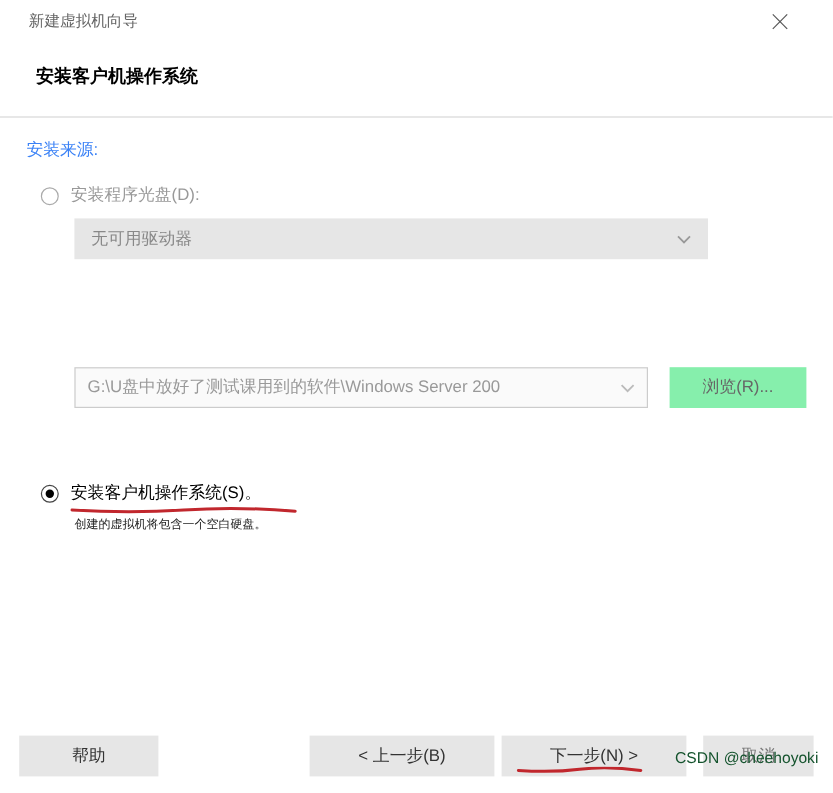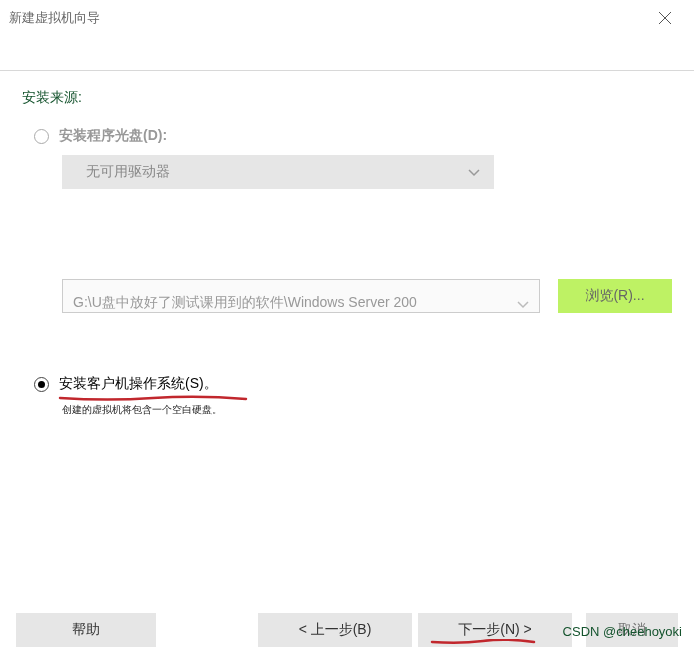--- a/index.html
+++ b/index.html
@@ -1,79 +1,80 @@
 <!DOCTYPE html>
 <html><head>
 <meta charset="utf-8">
 <style>
 * { margin: 0; padding: 0; box-sizing: border-box; font-family: "Microsoft YaHei", "Segoe UI", sans-serif; }
 body { width: 694px; height: 661px; background: #fff; overflow: hidden; position: relative; }
 
-.titlebar { height: 36px; display: flex; align-items: center; padding: 0 9px; border-bottom: none; }
+.titlebar { height: 36px; display: flex; align-items: center; padding: 0 24px; border-bottom: none; }
 .titlebar-text { font-size: 13px; color: #666; flex: 1; }
 .close-btn { width: 40px; height: 30px; display: flex; align-items: center; justify-content: center; cursor: default; }
 .close-btn svg { stroke: #555; stroke-width: 1; }
 
 .header { padding: 18px 30px 16px 30px; }
 .header-title { font-size: 15px; font-weight: bold; color: #000; margin-bottom: 8px; }
 .header-desc { font-size: 14px; color: #333; margin-left: 24px; }
 
 .divider { height: 1px; background: #d8d8d8; }
 
 .content { padding: 18px 22px 0 22px; }
-.source-label { font-size: 14px; color: #14532d; margin-bottom: 20px; }
+.source-label { font-size: 14px; color: #3b82f6; margin-bottom: 20px; }
 
 .option { margin-left: 12px; margin-bottom: 12px; }
 .option-row { display: flex; align-items: center; margin-bottom: 10px; }
 .radio { width: 15px; height: 15px; border-radius: 50%; border: 1.5px solid #444; margin-right: 10px; display: inline-flex; align-items: center; justify-content: center; flex-shrink: 0; }
 .radio.disabled { border-color: #aaa; }
 .radio.selected::after { content: ""; width: 7px; height: 7px; border-radius: 50%; background: #000; }
 .option-label { font-size: 14px; color: #333; }
-.option-label.disabled { color: #999; font-weight: bold; }
+.option-label.disabled { color: #999; }
 
-.dropdown { margin-left: 28px; margin-top: 6px; width: 432px; height: 34px; background: #e6e6e6; display: flex; align-items: center; padding: 0 24px; position: relative; color: #888; font-size: 14px; }
+.dropdown { margin-left: 28px; margin-top: 6px; width: 528px; height: 34px; background: #e6e6e6; display: flex; align-items: center; padding: 0 14px; position: relative; color: #888; font-size: 14px; }
 .dropdown-caret { position: absolute; right: 14px; }
 
 .iso-row { margin-left: 28px; display: flex; gap: 18px; align-items: center; margin-top: 8px; }
-.iso-input { flex: 0 0 478px; height: 34px; border: 1px solid #ccc; background: #fafafa; color: #999; font-size: 14px; padding: 0 30px 0 10px; display: flex; align-items: flex-end; position: relative; overflow: hidden; white-space: nowrap; }
+.iso-input { flex: 0 0 478px; height: 34px; border: 1px solid #ccc; background: #fafafa; color: #999; font-size: 14px; padding: 0 30px 0 10px; display: flex; align-items: center; position: relative; overflow: hidden; white-space: nowrap; }
 .iso-caret { position: absolute; right: 10px; color: #999; }
-.browse-btn { width: 120px; height: 34px; background: #bef264; border: none; font-size: 14px; color: #666; display: flex; align-items: center; justify-content: center; }
+.browse-btn { width: 120px; height: 34px; background: #86efac; border: none; font-size: 14px; color: #666; display: flex; align-items: center; justify-content: center; }
 
 .gap1 { height: 70px; }
 .gap2 { height: 50px; }
 
 .option3 .option-label { color: #000; }
 .option3-desc { margin-left: 28px; font-size: 10px; color: #222; margin-top: 10px; }
 
 .underline-red { position: absolute; height: 6px; pointer-events: none; }
 .underline-red svg { display: block; }
 
 .footer { position: absolute; bottom: 14px; left: 0; right: 0; padding: 0 16px; display: flex; align-items: center; }
 .footer-btn { height: 34px; background: #e6e6e6; border: none; font-size: 14px; color: #333; display: flex; align-items: center; justify-content: center; }
-.help-btn { width: 140px; }
+.help-btn { width: 116px; }
 .footer-spacer { flex: 1; }
 .nav-btn { width: 154px; margin-left: 6px; }
 .cancel-btn { width: 92px; margin-left: 14px; color: #777; }
 
 .watermark { position: absolute; right: 12px; bottom: 22px; font-size: 13px; color: #14532d; pointer-events: none; }
 </style>
 </head>
 <body>
 
 <div class="titlebar">
   <span class="titlebar-text">新建虚拟机向导</span>
   <div class="close-btn">
     <svg width="14" height="14" viewBox="0 0 14 14">
         <line x1="1" y1="1" x2="13" y2="13"></line>
         <line x1="13" y1="1" x2="1" y2="13"></line>
       </svg>
   </div>
 </div>
 
 <div class="header">
+  <div class="header-title">安装客户机操作系统</div>
 </div>
 
 <div class="divider"></div>
 
 <div class="content">
   <div class="source-label">安装来源:</div>
 
   <div class="option">
     <div class="option-row">
       <span class="radio disabled"></span>

